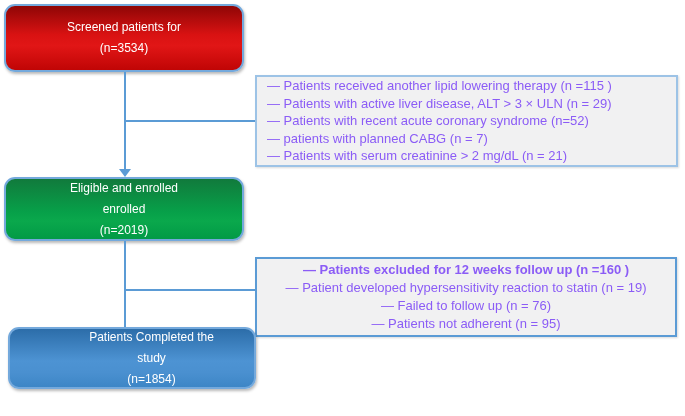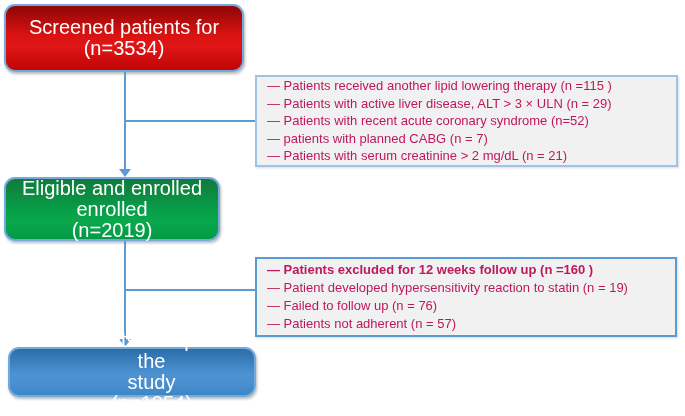--- a/index.html
+++ b/index.html
@@ -20,61 +20,62 @@
     position: absolute;
     box-sizing: border-box;
     border: 2px solid #74a9dc;
     border-radius: 11px;
     display: flex;
     flex-direction: column;
     align-items: center;
     justify-content: center;
     text-align: center;
     color: #ffffff;
-    font-size: 20px;
+    font-size: 12px;
     line-height: 21px;
     box-shadow: 1px 2px 3px rgba(0,0,0,0.28);
   }
   .node span { display: block; }
   .node.red {
     left: 4px; top: 4px; width: 240px; height: 68px;
     background: linear-gradient(180deg, #8f0606 0%, #d91212 45%, #e11616 62%, #c00505 100%);
   }
   .node.green {
-    left: 4px; top: 177px; width: 216px; height: 64px;
+    left: 4px; top: 177px; width: 240px; height: 64px;
     background: linear-gradient(180deg, #117a3c 0%, #07a049 55%, #0aa84c 70%, #029a46 100%);
   }
   .node.blue {
-    left: 8px; top: 347px; width: 248px; height: 50px;
+    left: 8px; top: 327px; width: 248px; height: 62px;
     background: linear-gradient(180deg, #2c6da9 0%, #4d93d3 55%, #4a90d0 75%, #3d86c6 100%);
     padding-left: 39px;
   }
   
   .excl {
     position: absolute;
     box-sizing: border-box;
     background: #f1f1f2;
-    color: #be185d;
+    color: #8b5cf6;
     display: flex;
     flex-direction: column;
     justify-content: center;
     padding: 2px 10px;
     box-shadow: 1px 1px 2px rgba(0,0,0,0.15);
   }
   .excl1 {
     left: 255px; top: 75px; width: 423px; height: 92px;
     border: 2px solid #9dc3e6;
     font-size: 13px;
     line-height: 17.4px;
   }
   .excl2 {
     left: 255px; top: 257px; width: 422px; height: 80px;
     border: 2px solid #5b9bd5;
     font-size: 13px;
     line-height: 18px;
+    text-align: center;
   }
   .excl-line { white-space: nowrap; }
   .excl-line.bold { font-weight: 700; }
   
   .vline, .hline {
     position: absolute;
     background: #5b9bd5;
   }
   .vline { width: 2px; }
   .hline { height: 2px; }
@@ -121,21 +122,21 @@
   </div>
 
   <div class="vline v2"></div>
   <div class="arrowhead a2"></div>
   <div class="hline h2"></div>
 
   <div class="excl excl2">
     <div class="excl-line bold">— Patients excluded for 12 weeks follow up (n =160 )</div>
     <div class="excl-line">— Patient developed hypersensitivity reaction to statin (n = 19)</div>
     <div class="excl-line">— Failed to follow up (n = 76)</div>
-    <div class="excl-line">— Patients not adherent (n = 57)</div>
+    <div class="excl-line">— Patients not adherent (n = 95)</div>
   </div>
 
   <div class="node blue">
     <span>Patients Completed the</span>
     <span>study</span>
     <span>(n=1854)</span>
   </div>
 
 </div>
 

